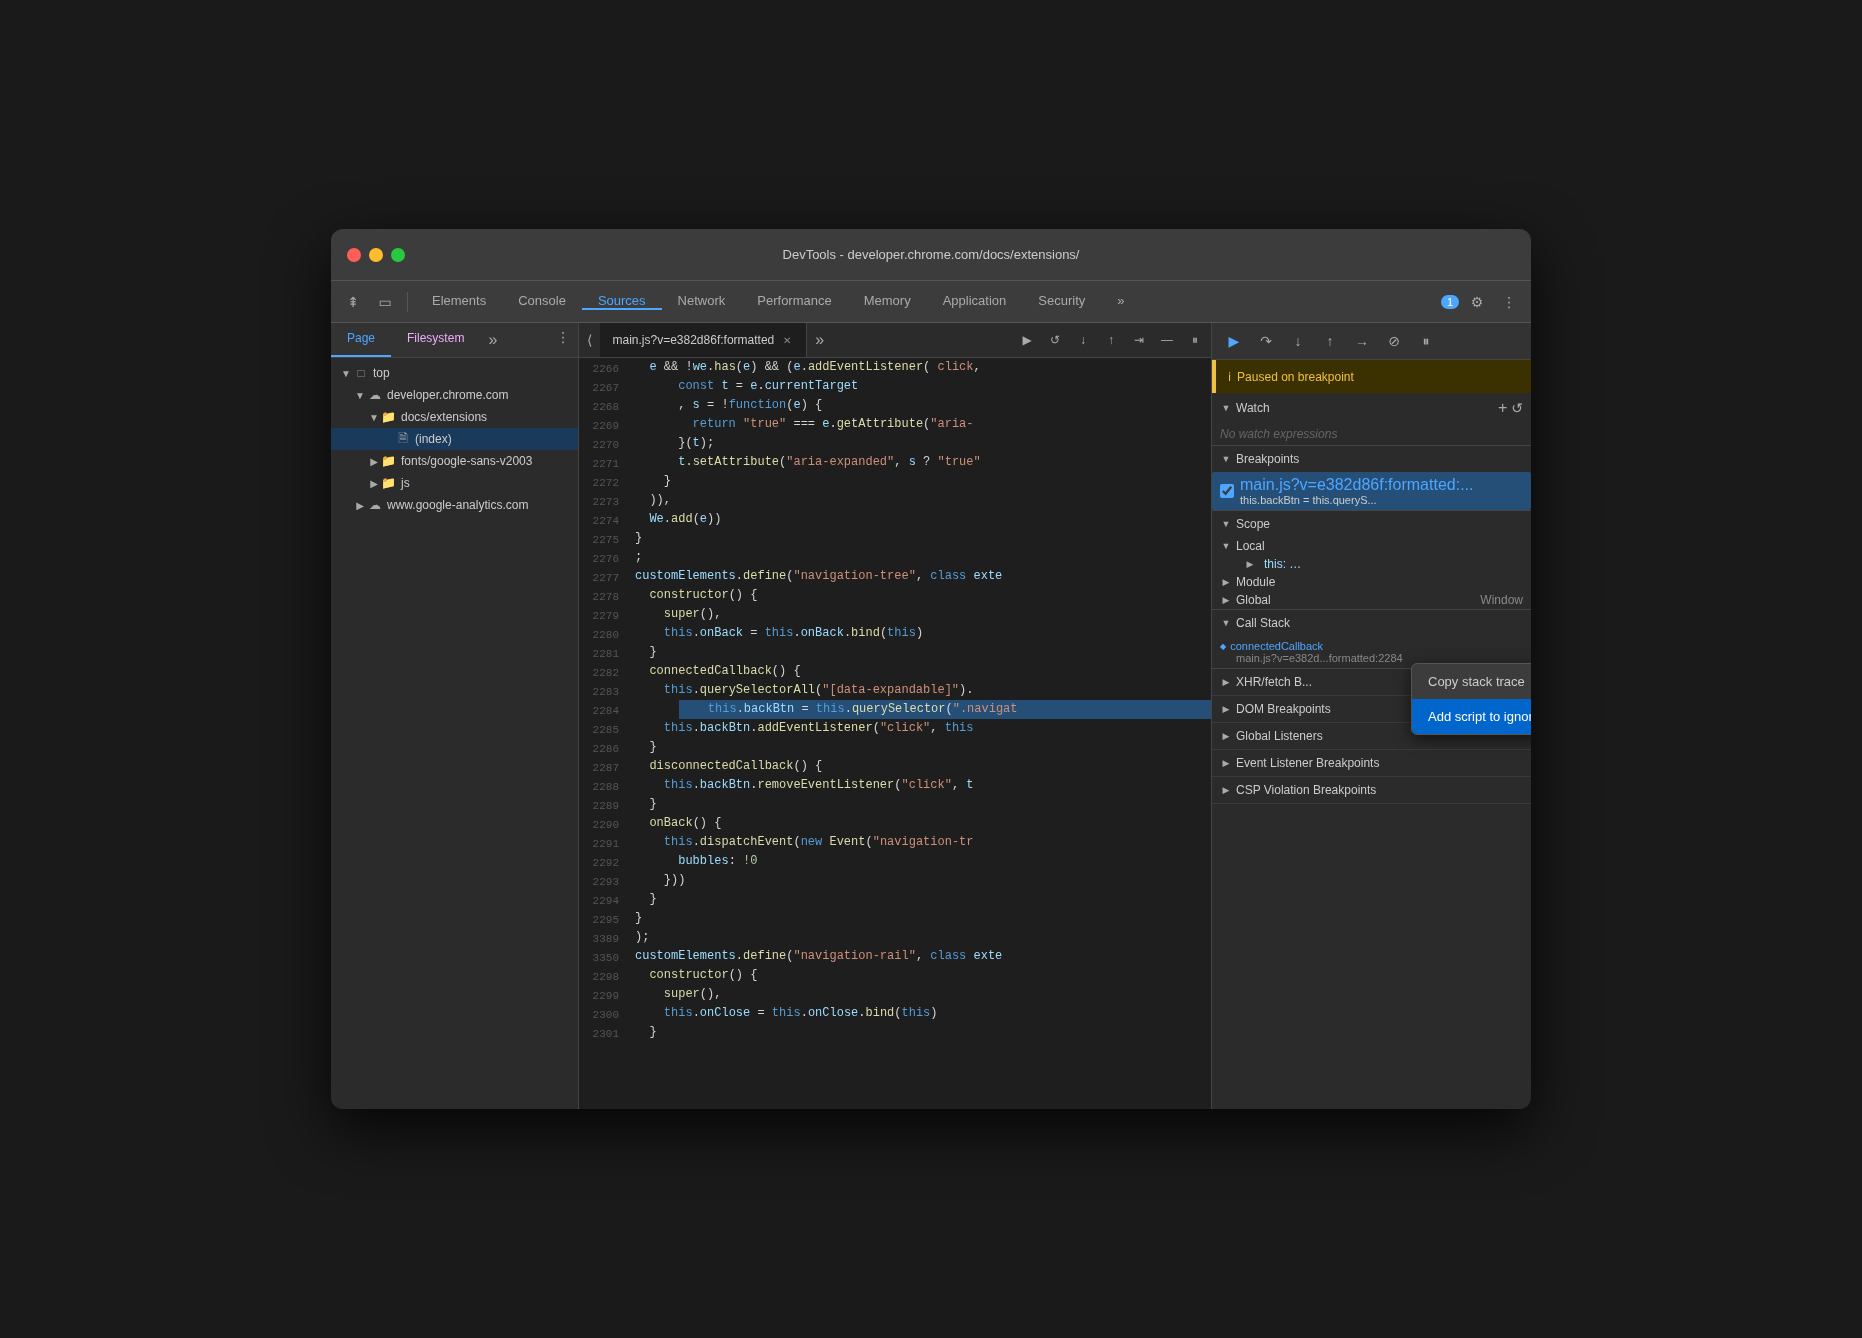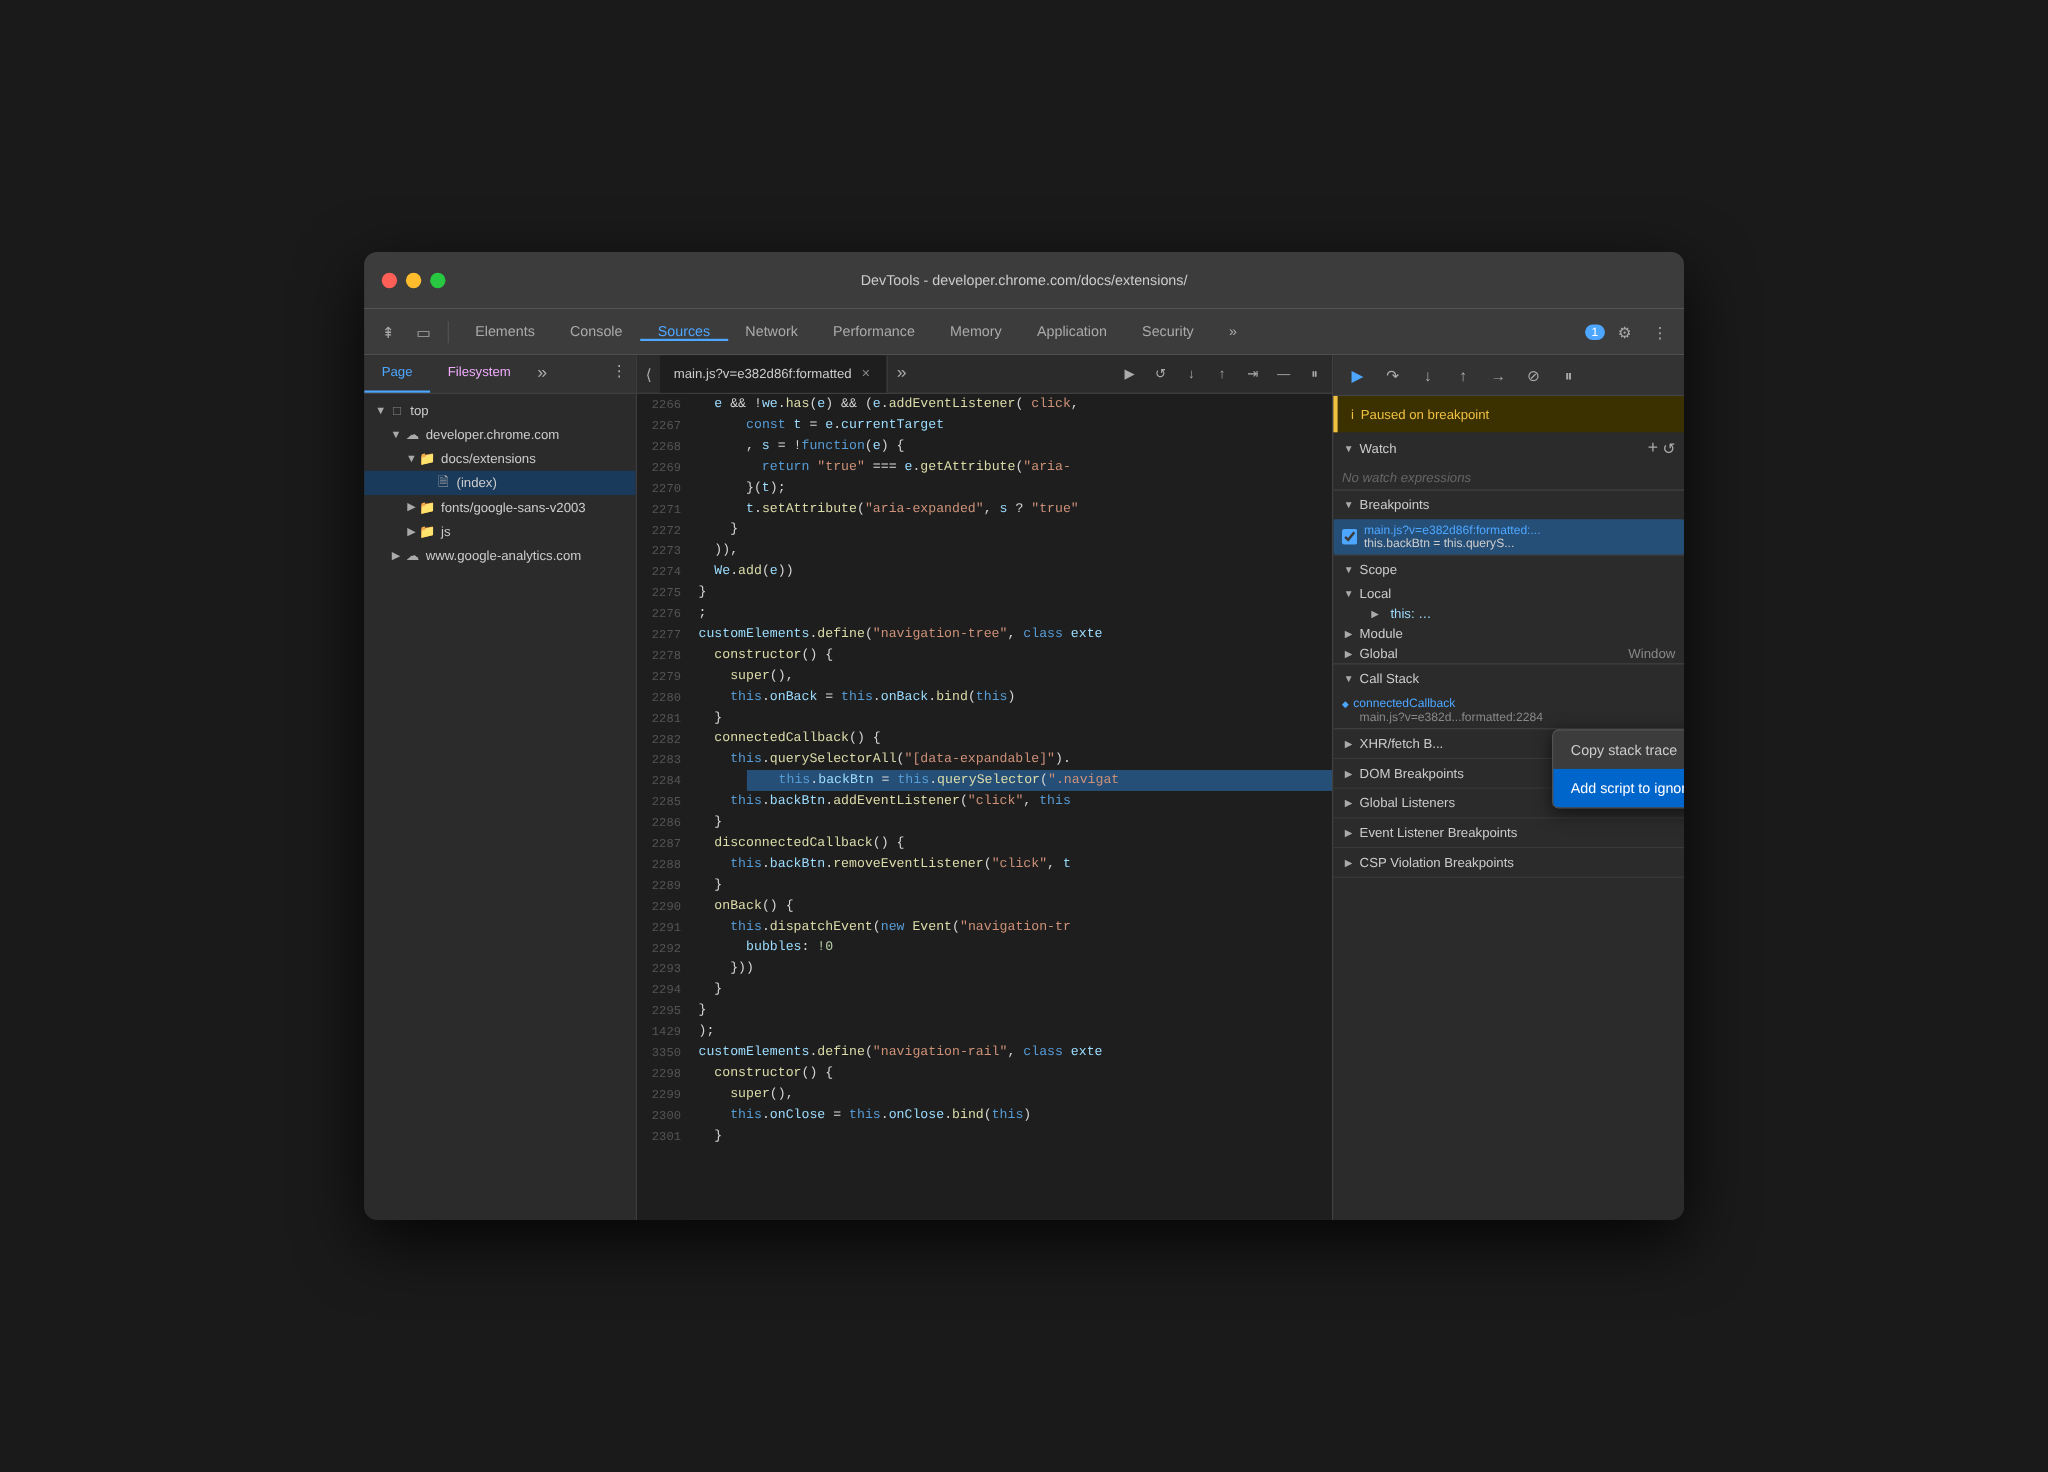--- a/index.html
+++ b/index.html
@@ -383,21 +383,21 @@
       gap: 6px;
       font-size: 11px;
     }
     .bp-checkbox {
       width: 14px;
       height: 14px;
       accent-color: #4da6ff;
     }
     .bp-file {
       color: #4da6ff;
-      font-size: 11px;
+      font-size: 16px;
     }
     .bp-code {
       color: #ccc;
       font-size: 11px;
     }
     .scope-item {
       display: flex;
       align-items: center;
       padding: 2px 8px;
       font-size: 12px;
@@ -612,21 +612,21 @@
           <div class="line-number">2286</div>
           <div class="line-number">2287</div>
           <div class="line-number">2288</div>
           <div class="line-number">2289</div>
           <div class="line-number">2290</div>
           <div class="line-number">2291</div>
           <div class="line-number">2292</div>
           <div class="line-number">2293</div>
           <div class="line-number">2294</div>
           <div class="line-number">2295</div>
-          <div class="line-number">1429</div>
+          <div class="line-number">3389</div>
           <div class="line-number">3350</div>
           <div class="line-number">2298</div>
           <div class="line-number">2299</div>
           <div class="line-number">2300</div>
           <div class="line-number">2301</div>
         </div>
         <div class="code-lines">
           <div class="code-line">  <span class="var">e</span> <span class="punct">&amp;&amp;</span> !<span class="var">we</span>.<span class="fn">has</span>(<span class="var">e</span>) <span class="punct">&amp;&amp;</span> (<span class="var">e</span>.<span class="fn">addEventListener</span>( <span class="str">click</span>,</div>
           <div class="code-line">      <span class="kw">const</span> <span class="var">t</span> = <span class="var">e</span>.<span class="var">currentTarget</span></div>
           <div class="code-line">      , <span class="var">s</span> = !<span class="kw">function</span>(<span class="var">e</span>) {</div>

